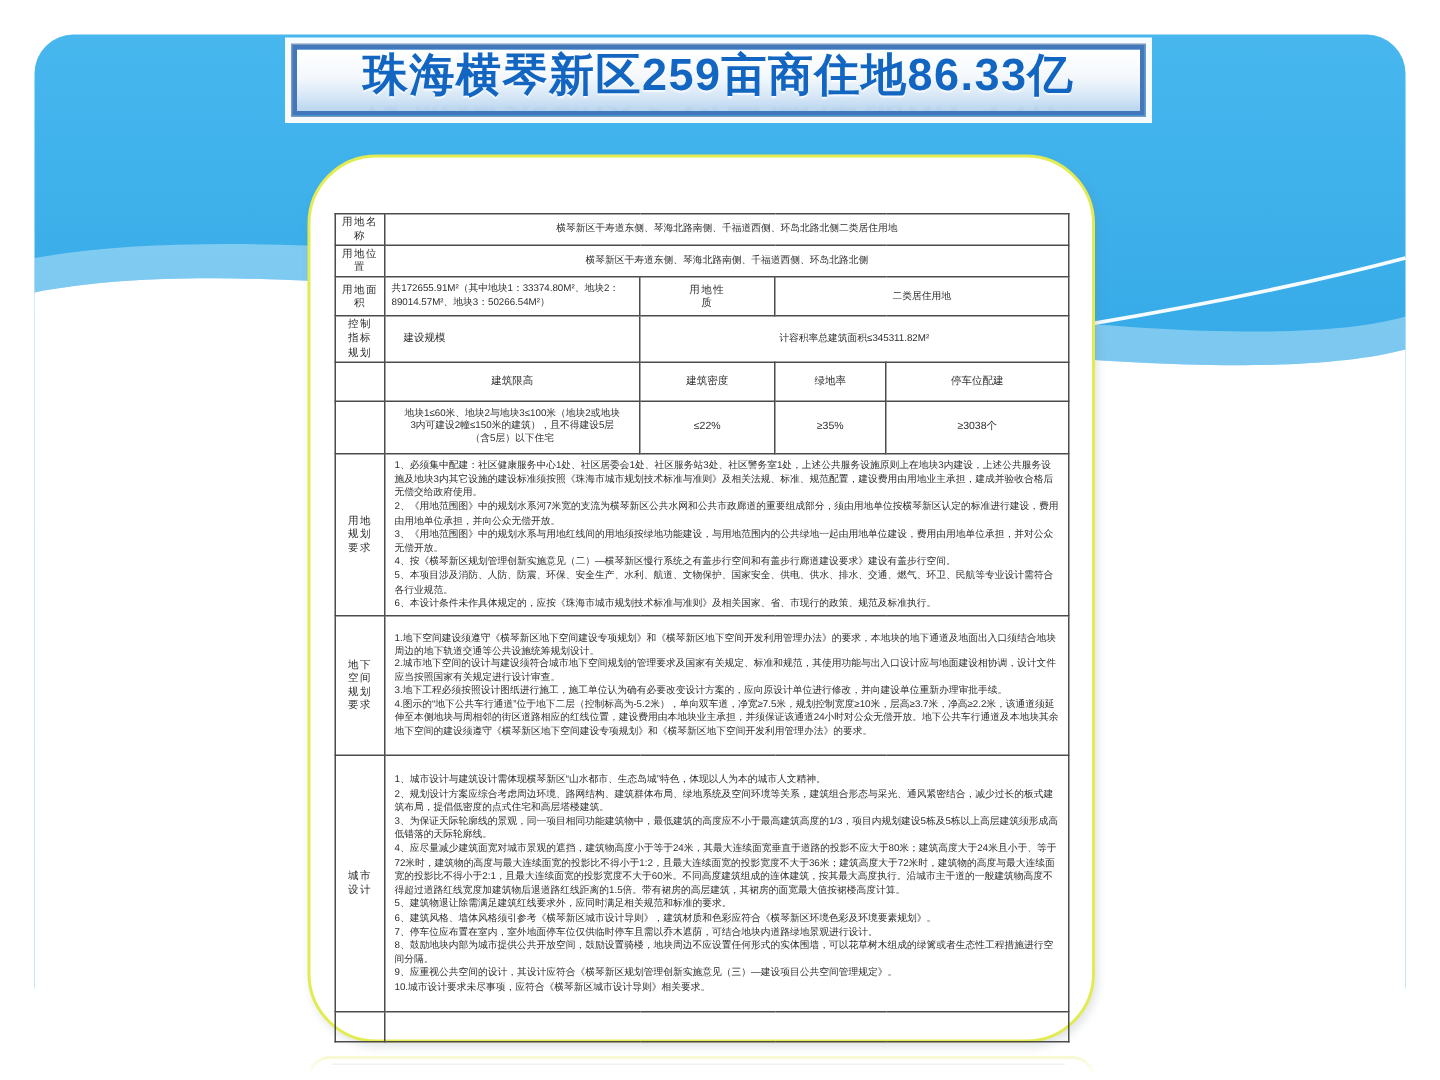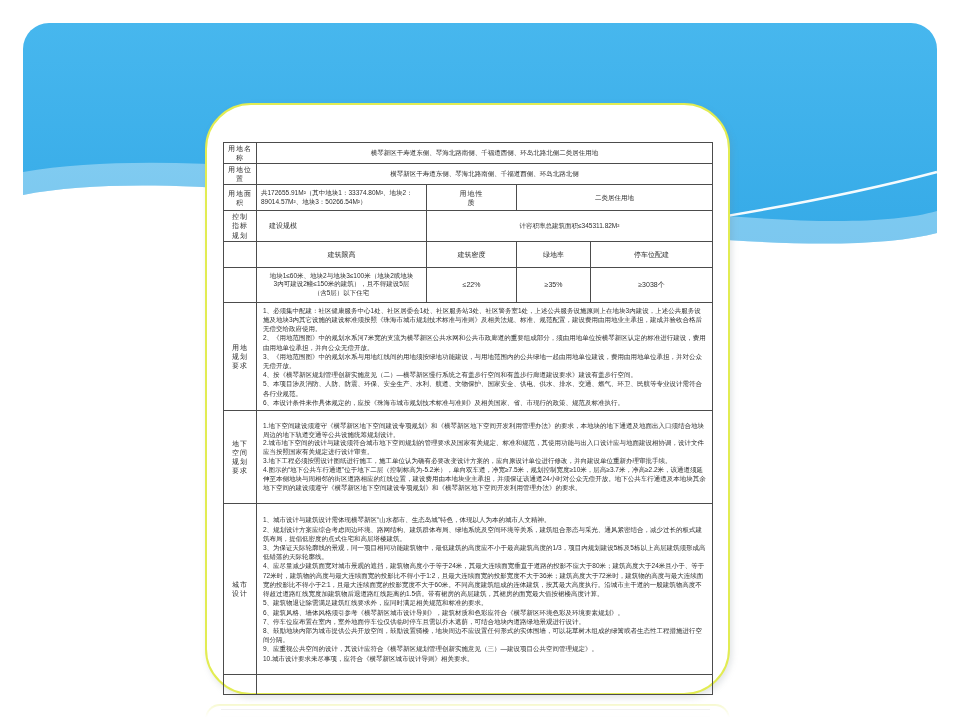--- a/index.html
+++ b/index.html
@@ -82,20 +82,24 @@
     <rect x="23" y="23" width="914" height="660" rx="26" fill="url(#bg)"></rect>
 
     <path d="M23,172 C170,146 410,180 630,206 C780,224 885,226 937,211 L937,233 C880,248 770,247 620,230 C400,205 160,168 23,195 Z" fill="#ffffff" opacity="0.35"></path>
 
     <path d="M470,250 C650,232 820,203 937,172" stroke="#ffffff" stroke-width="2.5" fill="none" opacity="0.95"></path>
     <path d="M520,222 C660,240 790,258 900,272" stroke="#ffffff" stroke-width="2" fill="none" opacity="0.8"></path>
 
     <path d="M23,195 C160,168 400,205 620,230 C770,247 880,248 937,233 L937,700 L23,700 Z" fill="#ffffff"></path>
   </svg>
 
+  <div class="banner">
+    <span class="banner-title">珠海横琴新区259亩商住地86.33亿</span>
+    <span class="banner-reflection">珠海横琴新区259亩商住地86.33亿</span>
+  </div>
 
   <div class="card">
     <table class="doc-table">
       <colgroup>
         <col style="width:33px">
           <col style="width:170px">
           <col style="width:90px">
           <col style="width:74px">
           <col style="width:122px">
       </colgroup>

